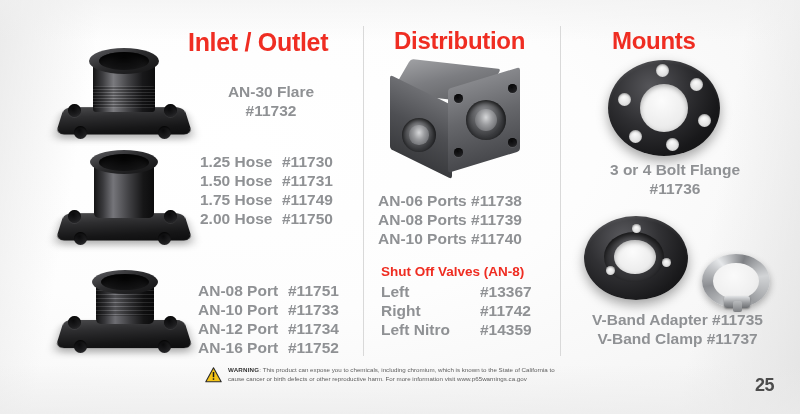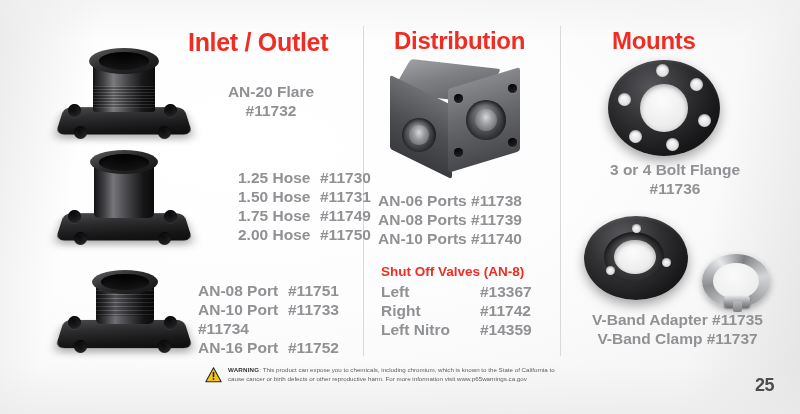--- a/index.html
+++ b/index.html
@@ -194,25 +194,25 @@
   <div class="tube" style="left:38px;top:16px;width:58px;height:46px;
        background:linear-gradient(90deg,#131314 0%,#363639 15%,#6e6e73 33%,#3d3d40 58%,#151516 82%,#0b0b0c 100%);
        border-radius:5px;"></div>
   <div style="position:absolute;left:38px;top:20px;width:58px;height:34px;
        background:repeating-linear-gradient(180deg, rgba(255,255,255,.09) 0 1px, rgba(0,0,0,.28) 1px 4px);"></div>
   <div class="lip" style="left:34px;top:8px;width:66px;height:24px;"></div>
   <div class="bore" style="left:43px;top:12px;width:48px;height:16px;"></div>
 </div>
 
 <div class="spec center" style="left:196px;top:82px;width:150px;">
-  <div>AN-20 Flare</div>
+  <div>AN-30 Flare</div>
   <div>#11732</div>
 </div>
 
-<div class="spec" style="left:200px;top:168px;margin-left:38px;">
+<div class="spec" style="left:200px;top:152px;">
   <div class="row">
     <span class="c1" style="width:82px">1.25 Hose</span>
     <span class="c2">#11730</span>
   </div>
   <div class="row">
     <span class="c1" style="width:82px">1.50 Hose</span>
     <span class="c2">#11731</span>
   </div>
   <div class="row">
     <span class="c1" style="width:82px">1.75 Hose</span>
@@ -227,20 +227,21 @@
 <div class="spec" style="left:198px;top:281px;">
   <div class="row">
     <span class="c1" style="width:90px">AN-08 Port</span>
     <span class="c2">#11751</span>
   </div>
   <div class="row">
     <span class="c1" style="width:90px">AN-10 Port</span>
     <span class="c2">#11733</span>
   </div>
   <div class="row">
+    <span class="c1" style="width:90px">AN-12 Port</span>
     <span class="c2">#11734</span>
   </div>
   <div class="row">
     <span class="c1" style="width:90px">AN-16 Port</span>
     <span class="c2">#11752</span>
   </div>
 </div>
 
 <div class="art" style="left:388px;top:62px;width:150px;height:120px;">
 

